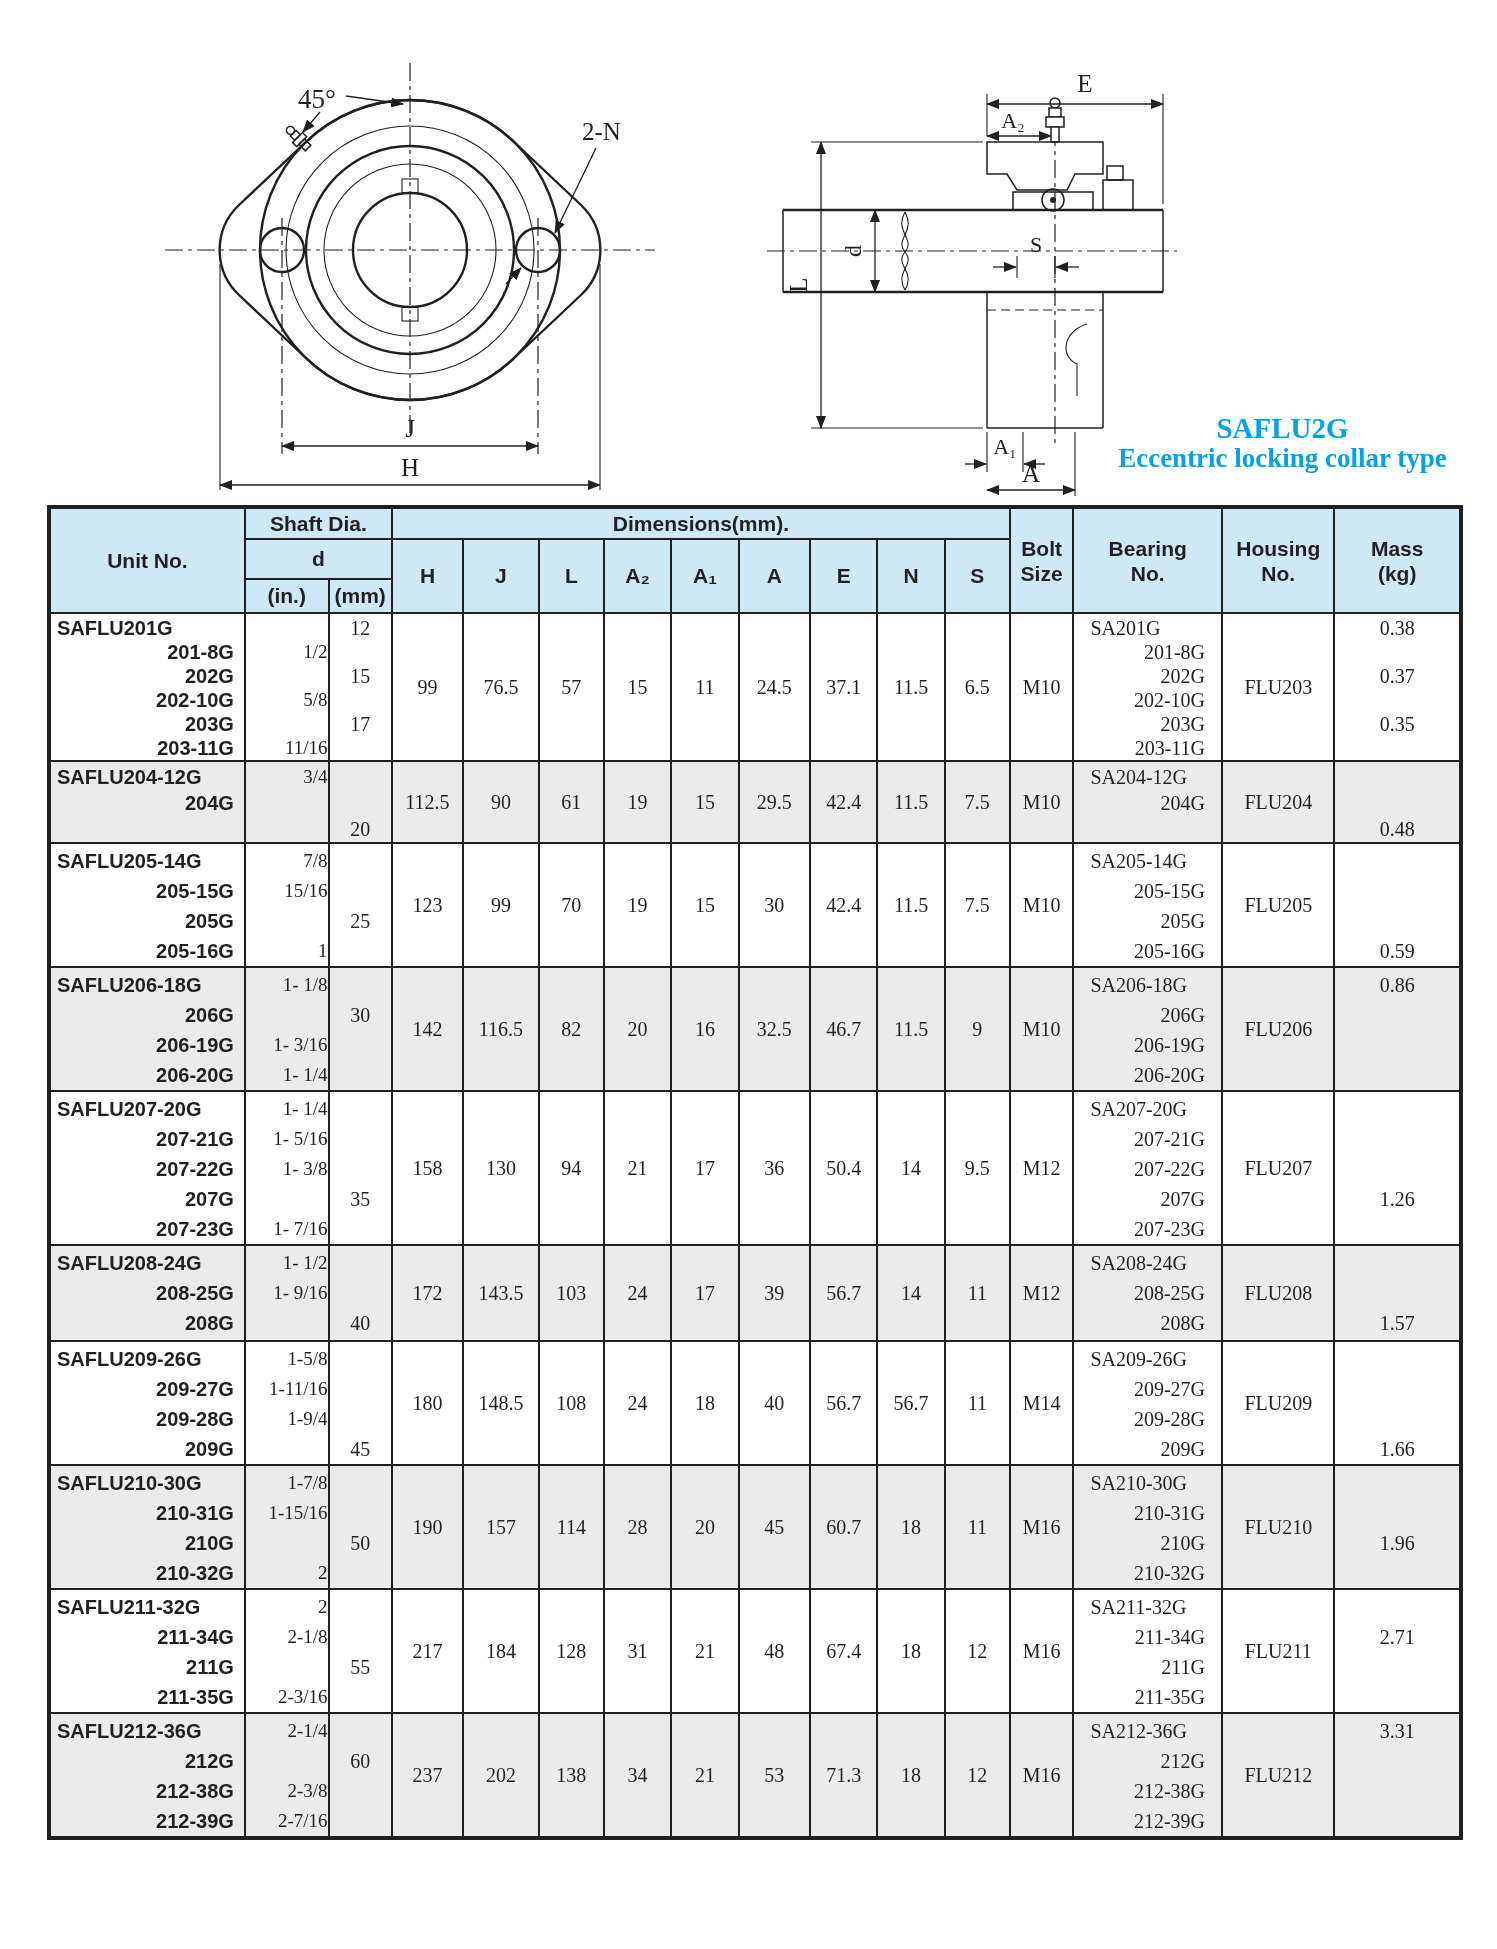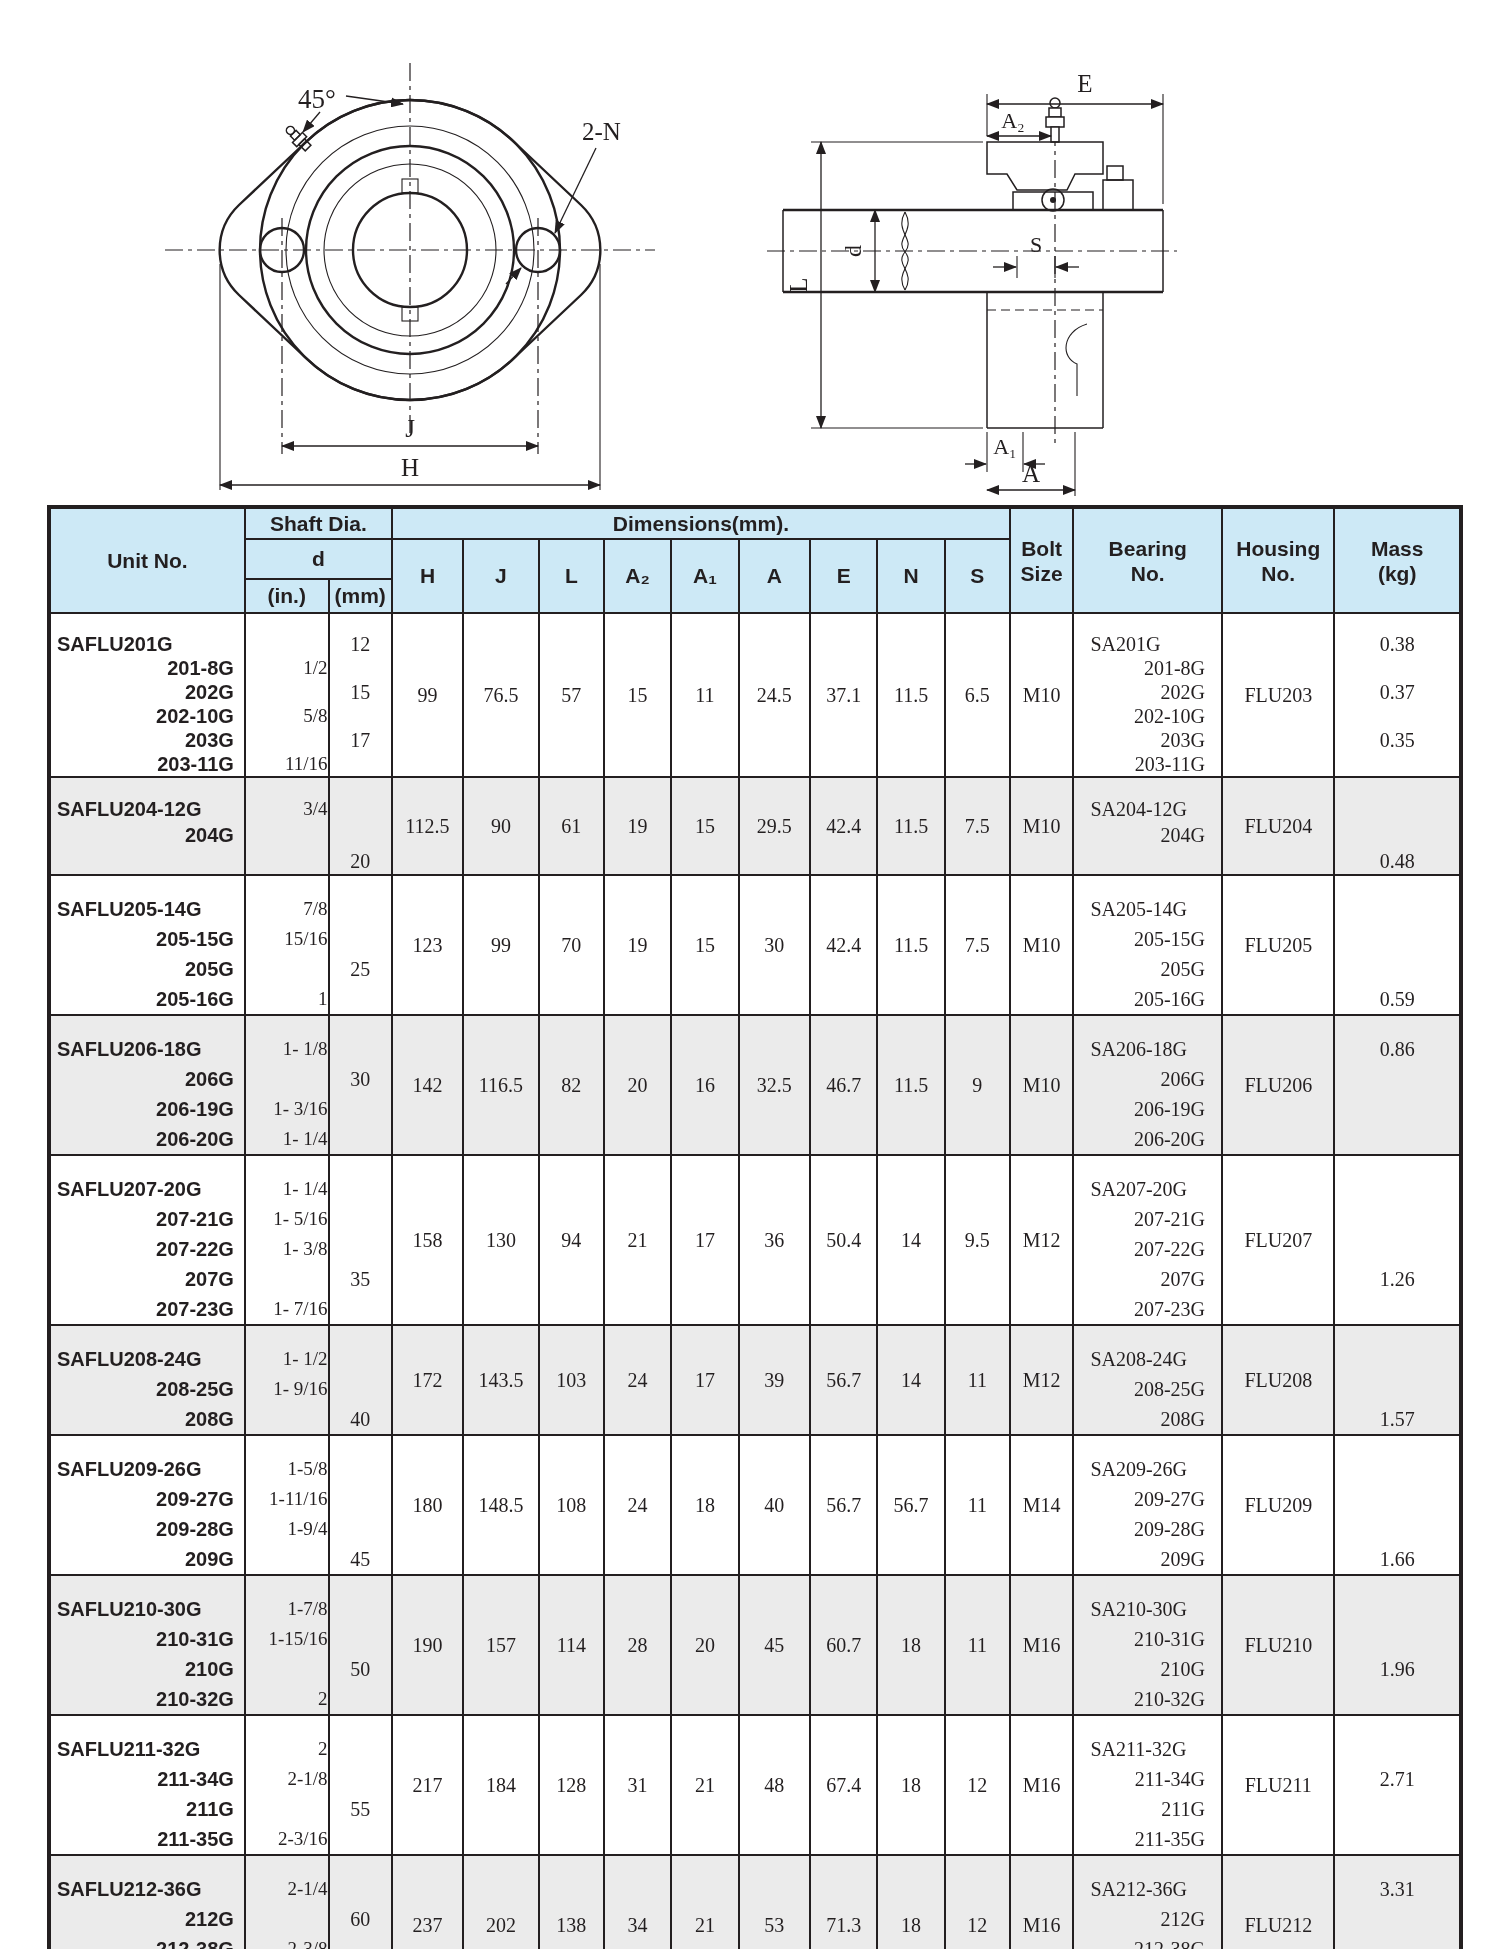--- a/index.html
+++ b/index.html
@@ -15,21 +15,21 @@
   table.spec{position:absolute;left:47px;top:505px;width:1416px;border-collapse:collapse;
              table-layout:fixed;border:4px solid #231f20;}
   .spec th,.spec td{border:2px solid #231f20;padding:0;}
   .spec thead th{background:#cde9f6;font-weight:bold;font-size:21px;text-align:center;vertical-align:middle;}
   .spec thead tr.h1{height:32px;}
   .spec thead tr.h2{height:40px;}
   .spec thead tr.h3{height:34px;}
   .spec thead th.wrap{white-space:pre-line;line-height:25px;}
   .spec tbody td{vertical-align:top;background:#ffffff;}
   .spec tbody tr.shade td{background:#ebebeb;}
-  .lines{padding-top:18px;}
+  .lines{padding-top:2px;}
   .ln{white-space:pre;min-height:1em;}
   .c-unit{font-family:"Liberation Sans","DejaVu Sans",sans-serif;font-weight:bold;font-size:20px;}
   .c-unit .ln{text-align:right;padding-right:10px;}
   .c-unit .ln.first{text-align:left;padding-left:6px;padding-right:0;}
   .serif{font-family:"Liberation Serif","DejaVu Serif",serif;font-size:20px;}
   .c-in{font-size:19px;}
   .c-in .ln{text-align:right;padding-left:7px;}
   .c-mm .ln{text-align:center;}
   .c-mass .ln{text-align:center;}
   .c-dim{vertical-align:middle !important;text-align:center;}
@@ -162,20 +162,24 @@
     <line class="thin" x1="268" y1="392" x2="268" y2="432"></line>
     <text x="250" y="414" font-size="22" text-anchor="middle">A₁</text>
     <line class="dim" x1="210" y1="424" x2="231" y2="424" marker-end="url(#arwS)"></line>
     <line class="dim" x1="290" y1="424" x2="269" y2="424" marker-end="url(#arwS)"></line>
 
     <line class="thin" x1="320" y1="392" x2="320" y2="456"></line>
     <text x="276" y="442" font-size="25" text-anchor="middle">A</text>
     <line class="dim" x1="232" y1="450" x2="320" y2="450" marker-start="url(#arwS)" marker-end="url(#arwS)"></line>
   </svg>
 
+  <div class="title-block" style="color:#00a2e9;">
+    <div class="t1">SAFLU2G</div>
+    <div class="t2">Eccentric locking collar type</div>
+  </div>
 
   <table class="spec">
     <colgroup>
       <col style="width:192px">
         <col style="width:82px">
         <col style="width:62px">
       <col style="width:70px">
         <col style="width:74px">
         <col style="width:64px">
       <col style="width:66px">

